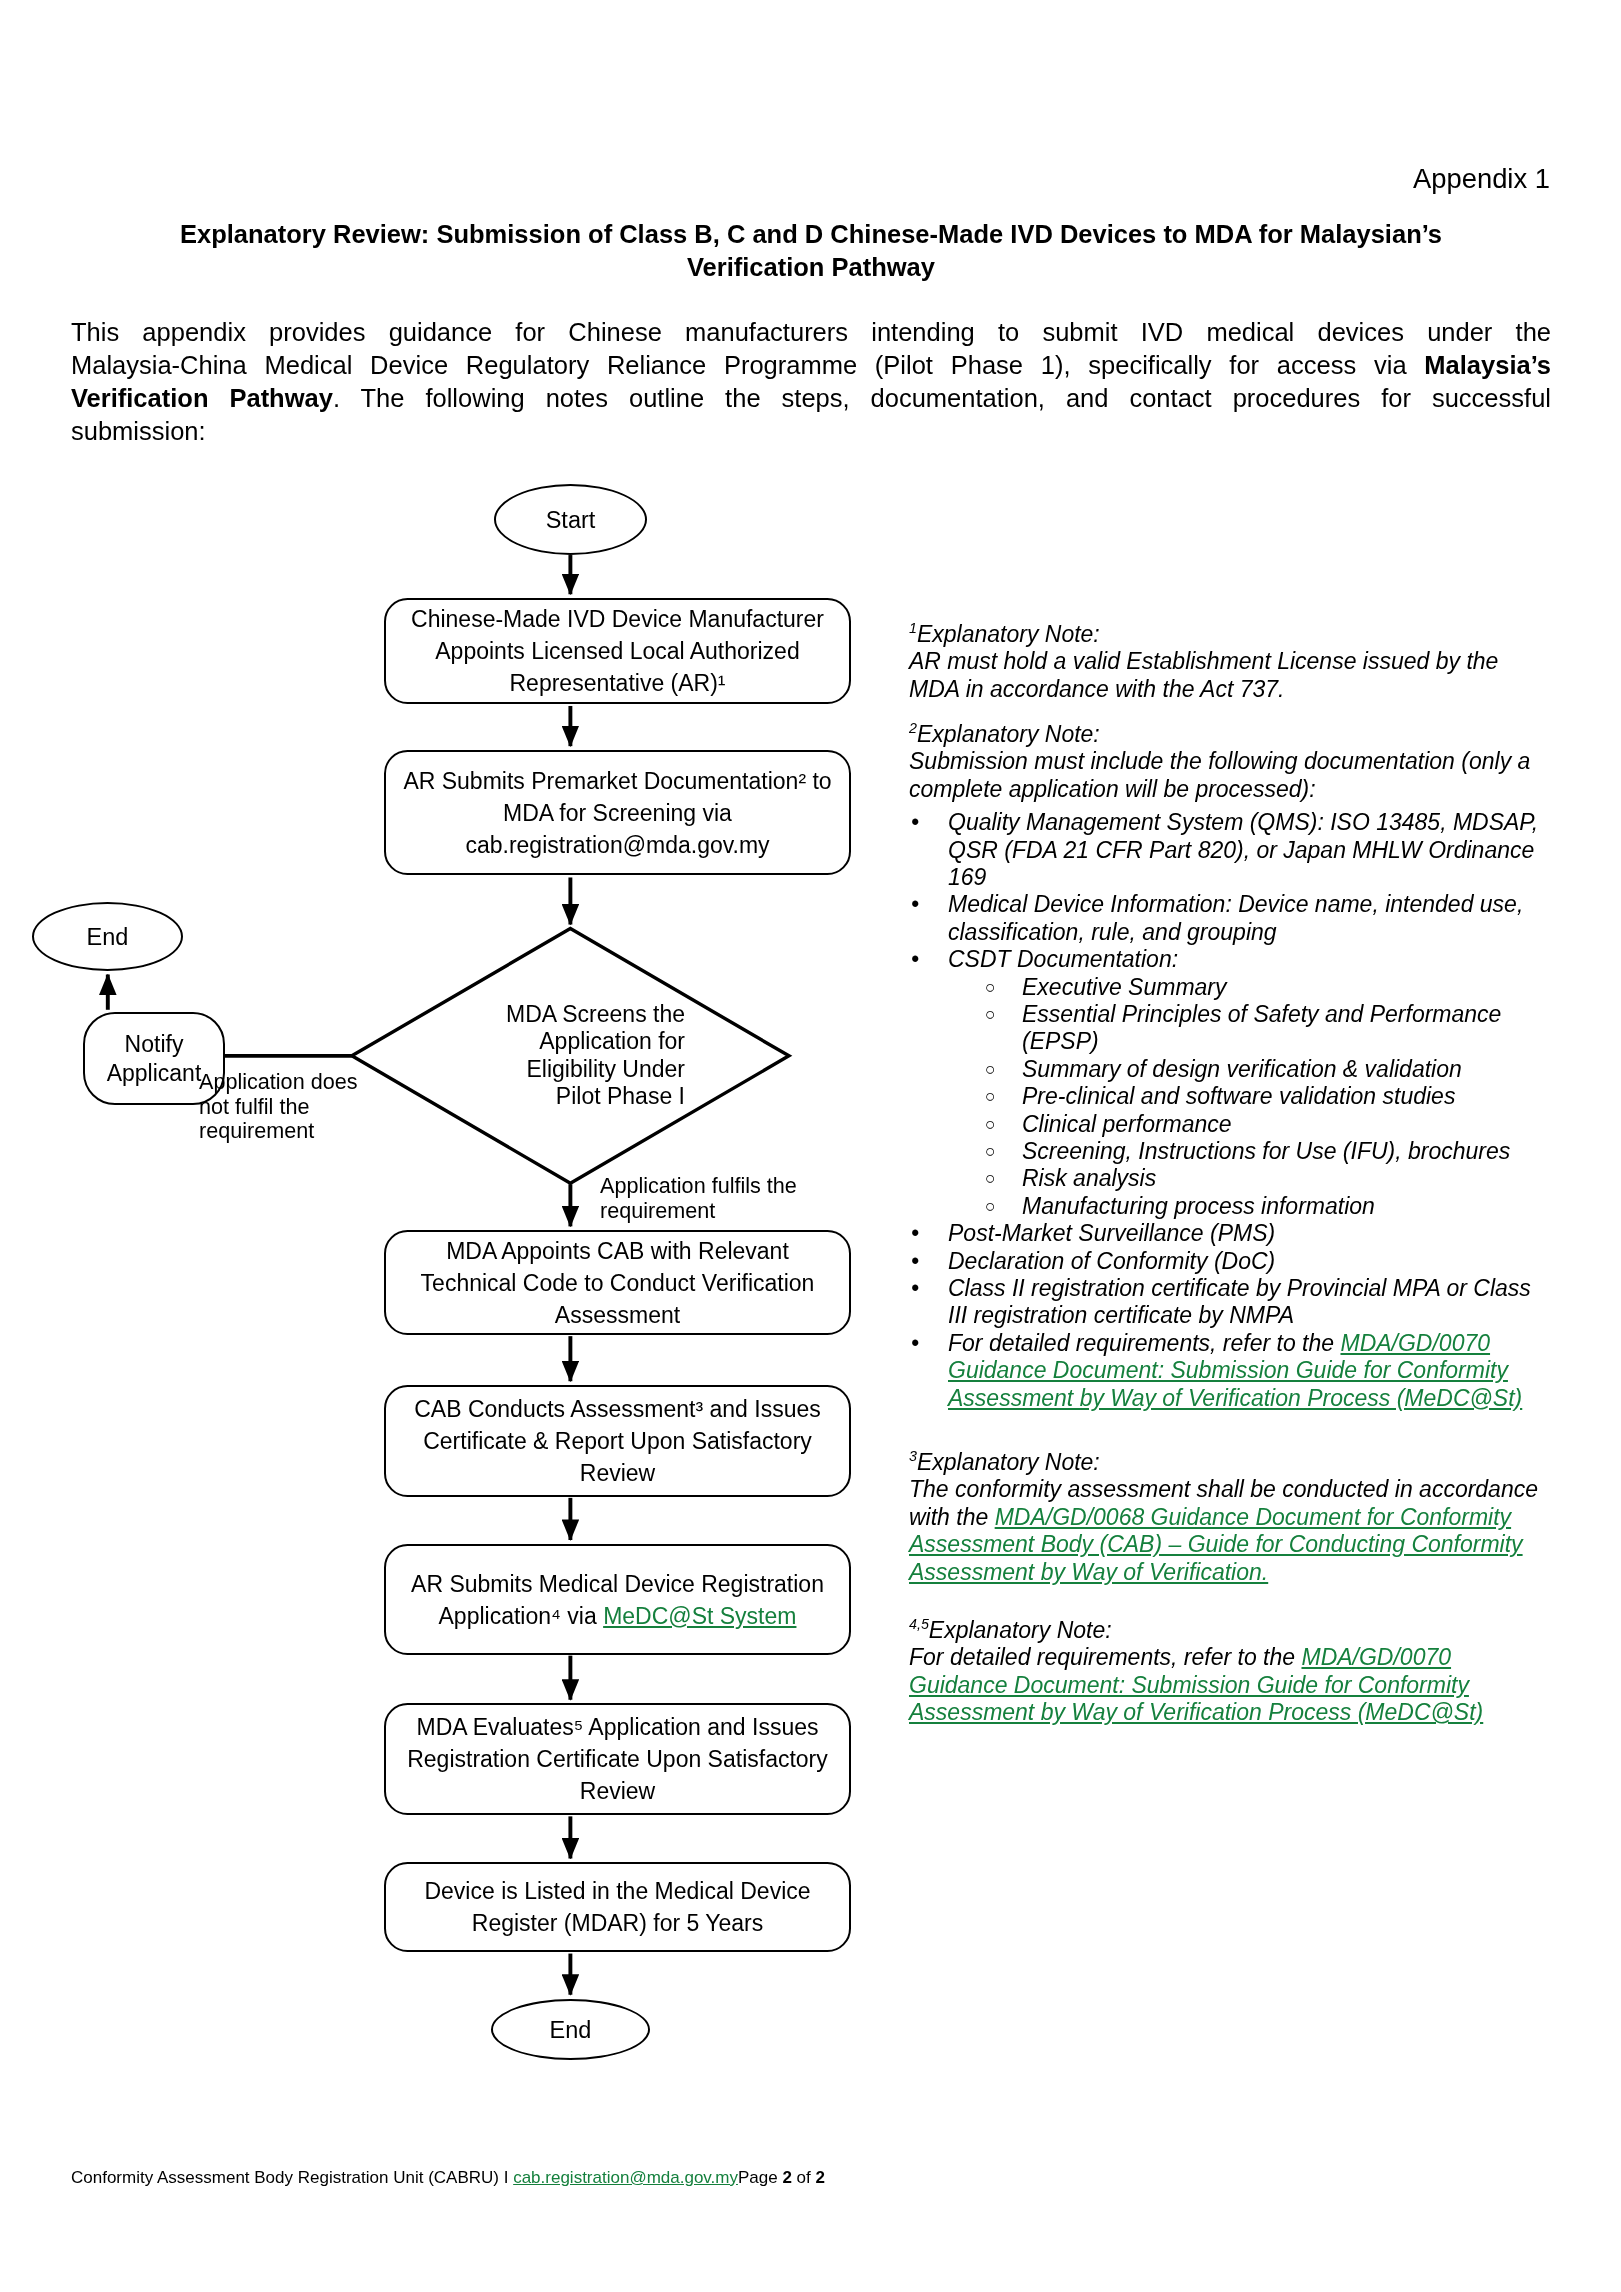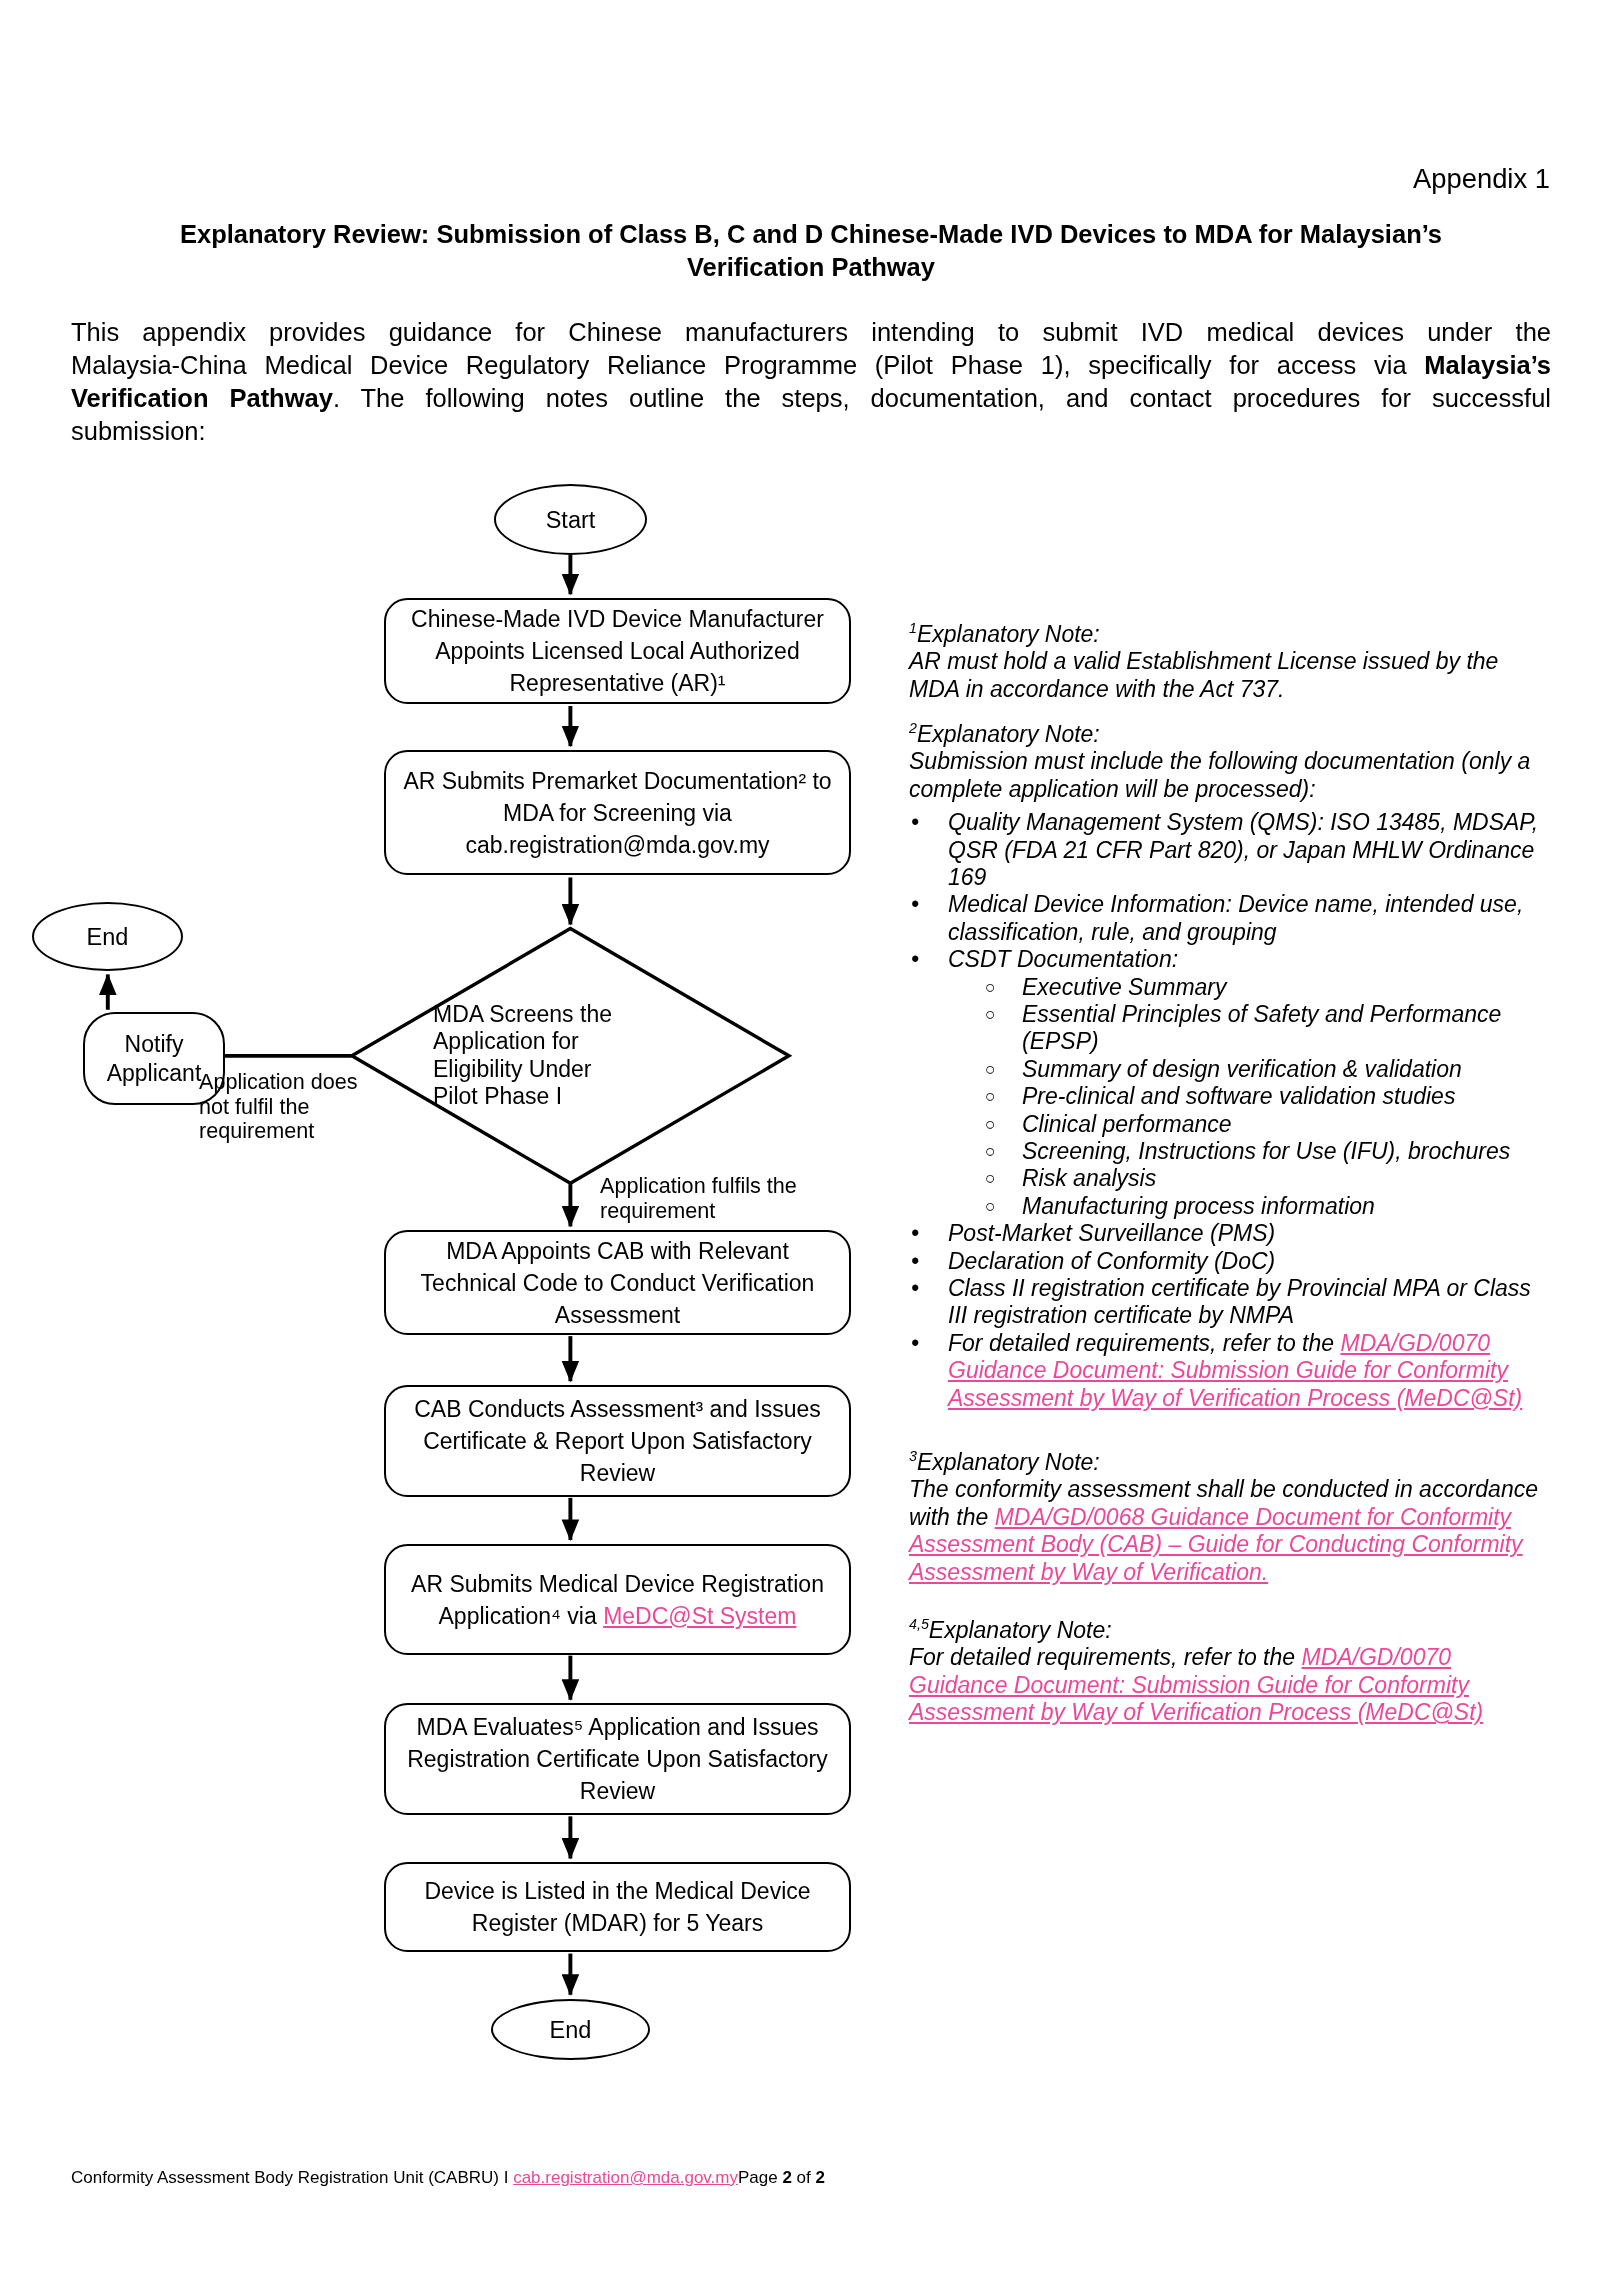--- a/index.html
+++ b/index.html
@@ -28,26 +28,26 @@
   .node {
     position:absolute; display:flex; flex-direction:column;
     align-items:center; justify-content:center; text-align:center;
     background:#fff; border:2.9px solid #000; font-size:23px; line-height:32px;
     box-sizing:border-box;
   }
   .rect { border-radius:23.5px;margin-left:46px; }
   .ellipse { border-radius:50%; font-size:23.5px; }
   .bl { white-space:nowrap; }
   .diamond-text {
-    position:absolute; left:433px; top:972px; width:274px; height:167px;
-    display:flex; flex-direction:column; align-items:flex-start; justify-content:center;
+    position:absolute; left:411px; top:972px; width:274px; height:167px;
+    display:flex; flex-direction:column; align-items:flex-end; justify-content:center;
     text-align:center; font-size:23px; line-height:27.4px; background:transparent;
   }
   .edge-label { position:absolute; font-size:21.6px; line-height:24.5px; }
-  a.lnk { color:#ec4899; text-decoration:underline; }
+  a.lnk { color:#15803d; text-decoration:underline; }
 
   
   .notes {
     position:absolute; left:909px; top:0; width:642px;
     font-size:23px; line-height:27.4px; font-style:italic;
   }
   .note { position:absolute; left:0; width:100%; }
   .note sup { font-size:0.62em; line-height:0; vertical-align:super; }
   .blist { margin-top:5.9px; }
   .b1 { display:flex; }

